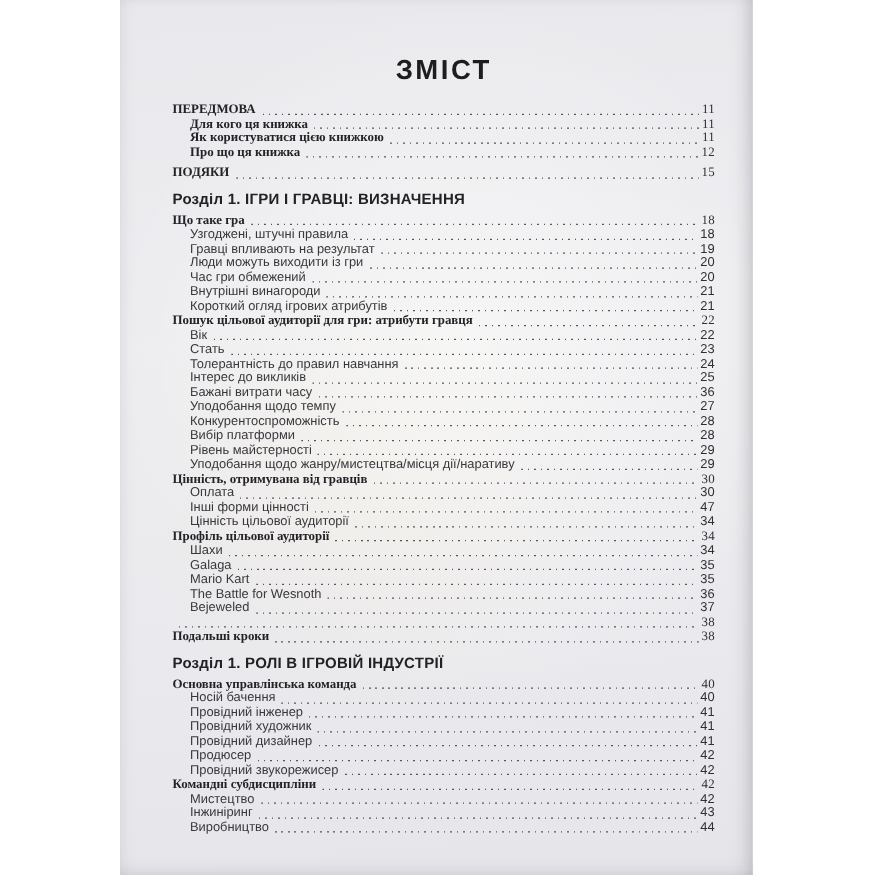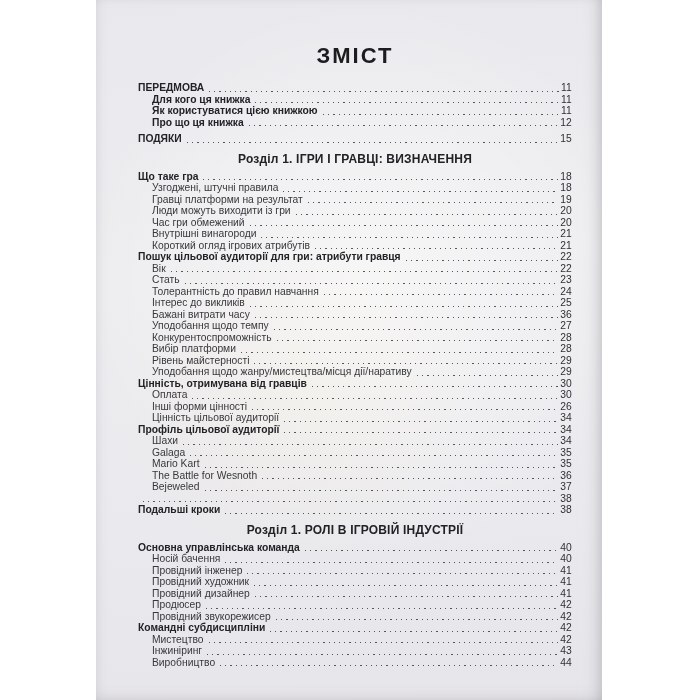--- a/index.html
+++ b/index.html
@@ -41,21 +41,21 @@
   }
 
   .toc-row {
     display: flex;
     align-items: flex-end;
     height: 11.5px;
     line-height: 11.5px;
     font-size: 10.3px;
     color: #38383c;
   }
-  .toc-row.bold { font-weight: bold; color: #232327; }
+  .toc-row.bold { font-weight: bold; color: #232327; font-family: Liberation Serif, serif; }
   .toc-row.l2 { padding-left: 14px; }
   .toc-row.gap-before { margin-top: 5px; align-items: flex-end; }
 
   .toc-label { white-space: nowrap; }
 
   .dot-leader {
     flex: 1 1 auto;
     height: 1.4px;
     margin: 0 2px 1.6px 5px;
     background-image: repeating-linear-gradient(
@@ -68,21 +68,21 @@
   .page-num {
     font-weight: normal;
     color: #303034;
     letter-spacing: 0.2px;
   }
 
   .chapter-heading {
     height: 13px;
     line-height: 13px;
     margin: 8px 0 5px 0;
-    text-align: center;
+    text-align: left;
     font-size: 12px;
     font-weight: bold;
     letter-spacing: 0.2px;
     color: #222226;
     white-space: nowrap;
   }
 </style>
 </head>
 <body>
 
@@ -121,21 +121,21 @@
             <span class="toc-label">Що таке гра</span>
             <span class="dot-leader"></span>
             <span class="page-num">18</span>
           </div>
           <div class="toc-row l2">
             <span class="toc-label">Узгоджені, штучні правила</span>
             <span class="dot-leader"></span>
             <span class="page-num">18</span>
           </div>
           <div class="toc-row l2">
-            <span class="toc-label">Гравці платформи на результат</span>
+            <span class="toc-label">Гравці впливають на результат</span>
             <span class="dot-leader"></span>
             <span class="page-num">19</span>
           </div>
           <div class="toc-row l2">
             <span class="toc-label">Люди можуть виходити із гри</span>
             <span class="dot-leader"></span>
             <span class="page-num">20</span>
           </div>
           <div class="toc-row l2">
             <span class="toc-label">Час гри обмежений</span>
@@ -213,21 +213,21 @@
             <span class="page-num">30</span>
           </div>
           <div class="toc-row l2">
             <span class="toc-label">Оплата</span>
             <span class="dot-leader"></span>
             <span class="page-num">30</span>
           </div>
           <div class="toc-row l2">
             <span class="toc-label">Інші форми цінності</span>
             <span class="dot-leader"></span>
-            <span class="page-num">26</span>
+            <span class="page-num">47</span>
           </div>
           <div class="toc-row l2">
             <span class="toc-label">Цінність цільової аудиторії</span>
             <span class="dot-leader"></span>
             <span class="page-num">34</span>
           </div>
           <div class="toc-row bold">
             <span class="toc-label">Профіль цільової аудиторії</span>
             <span class="dot-leader"></span>
             <span class="page-num">34</span>

